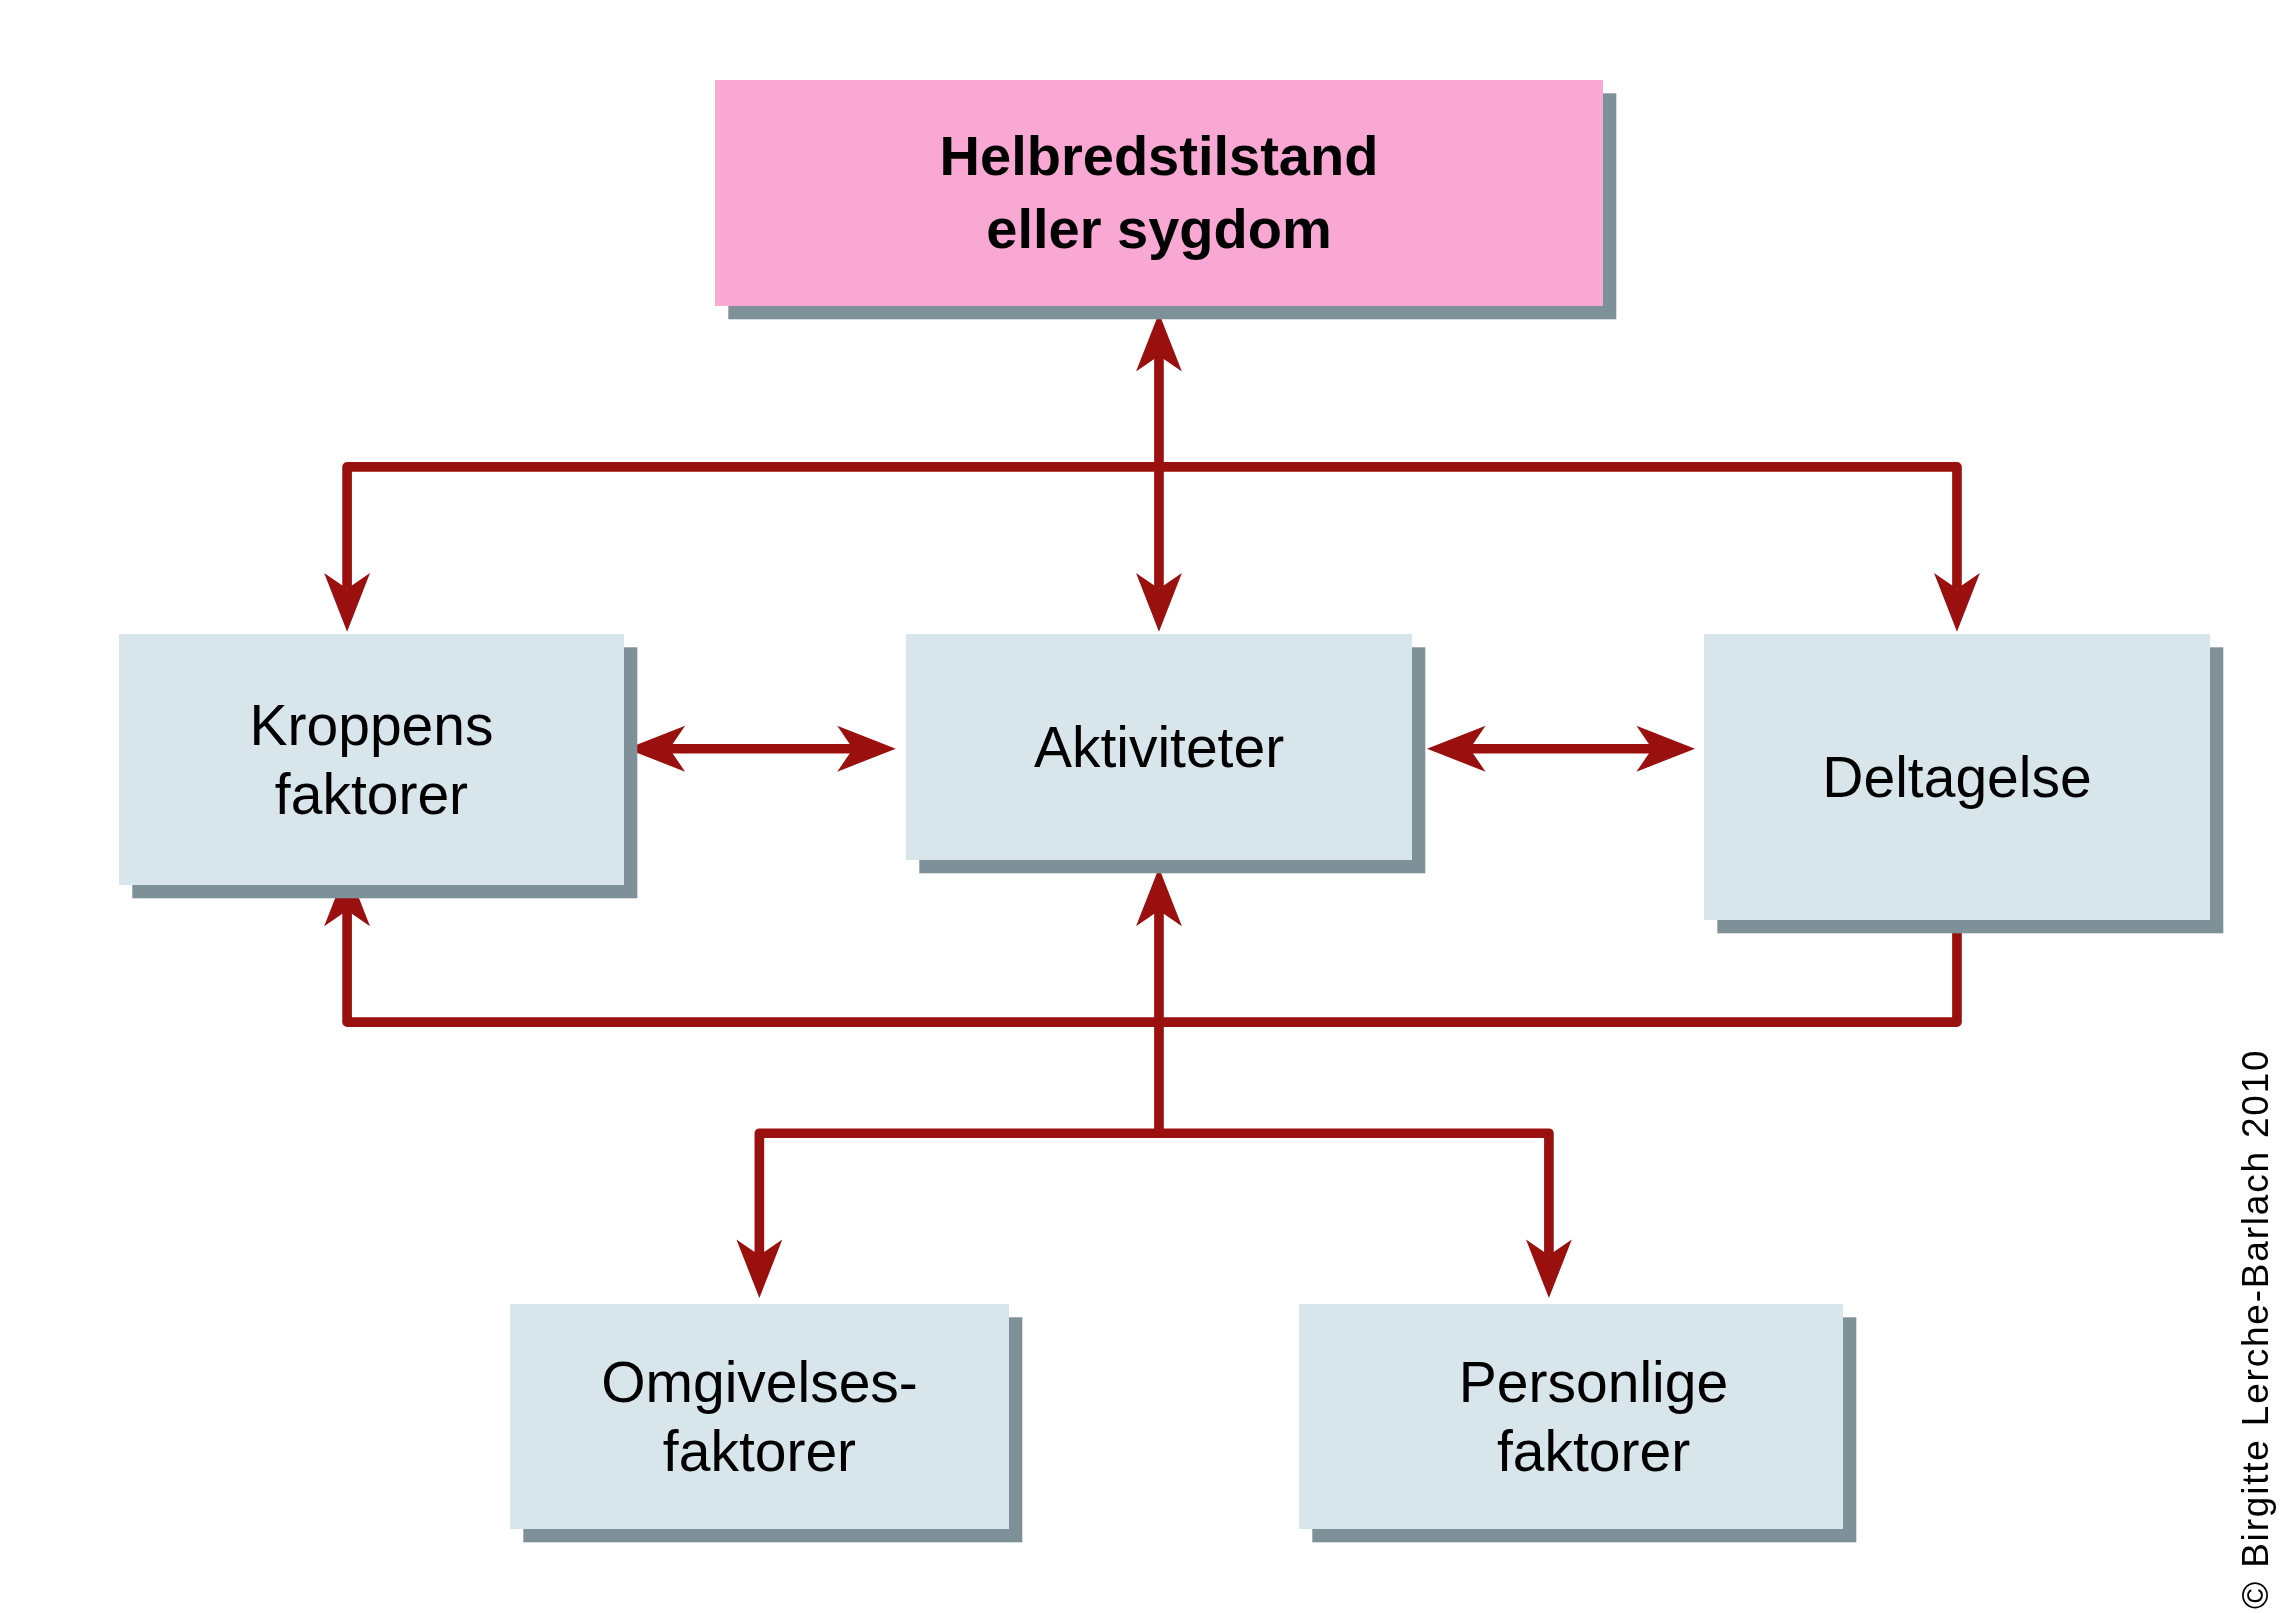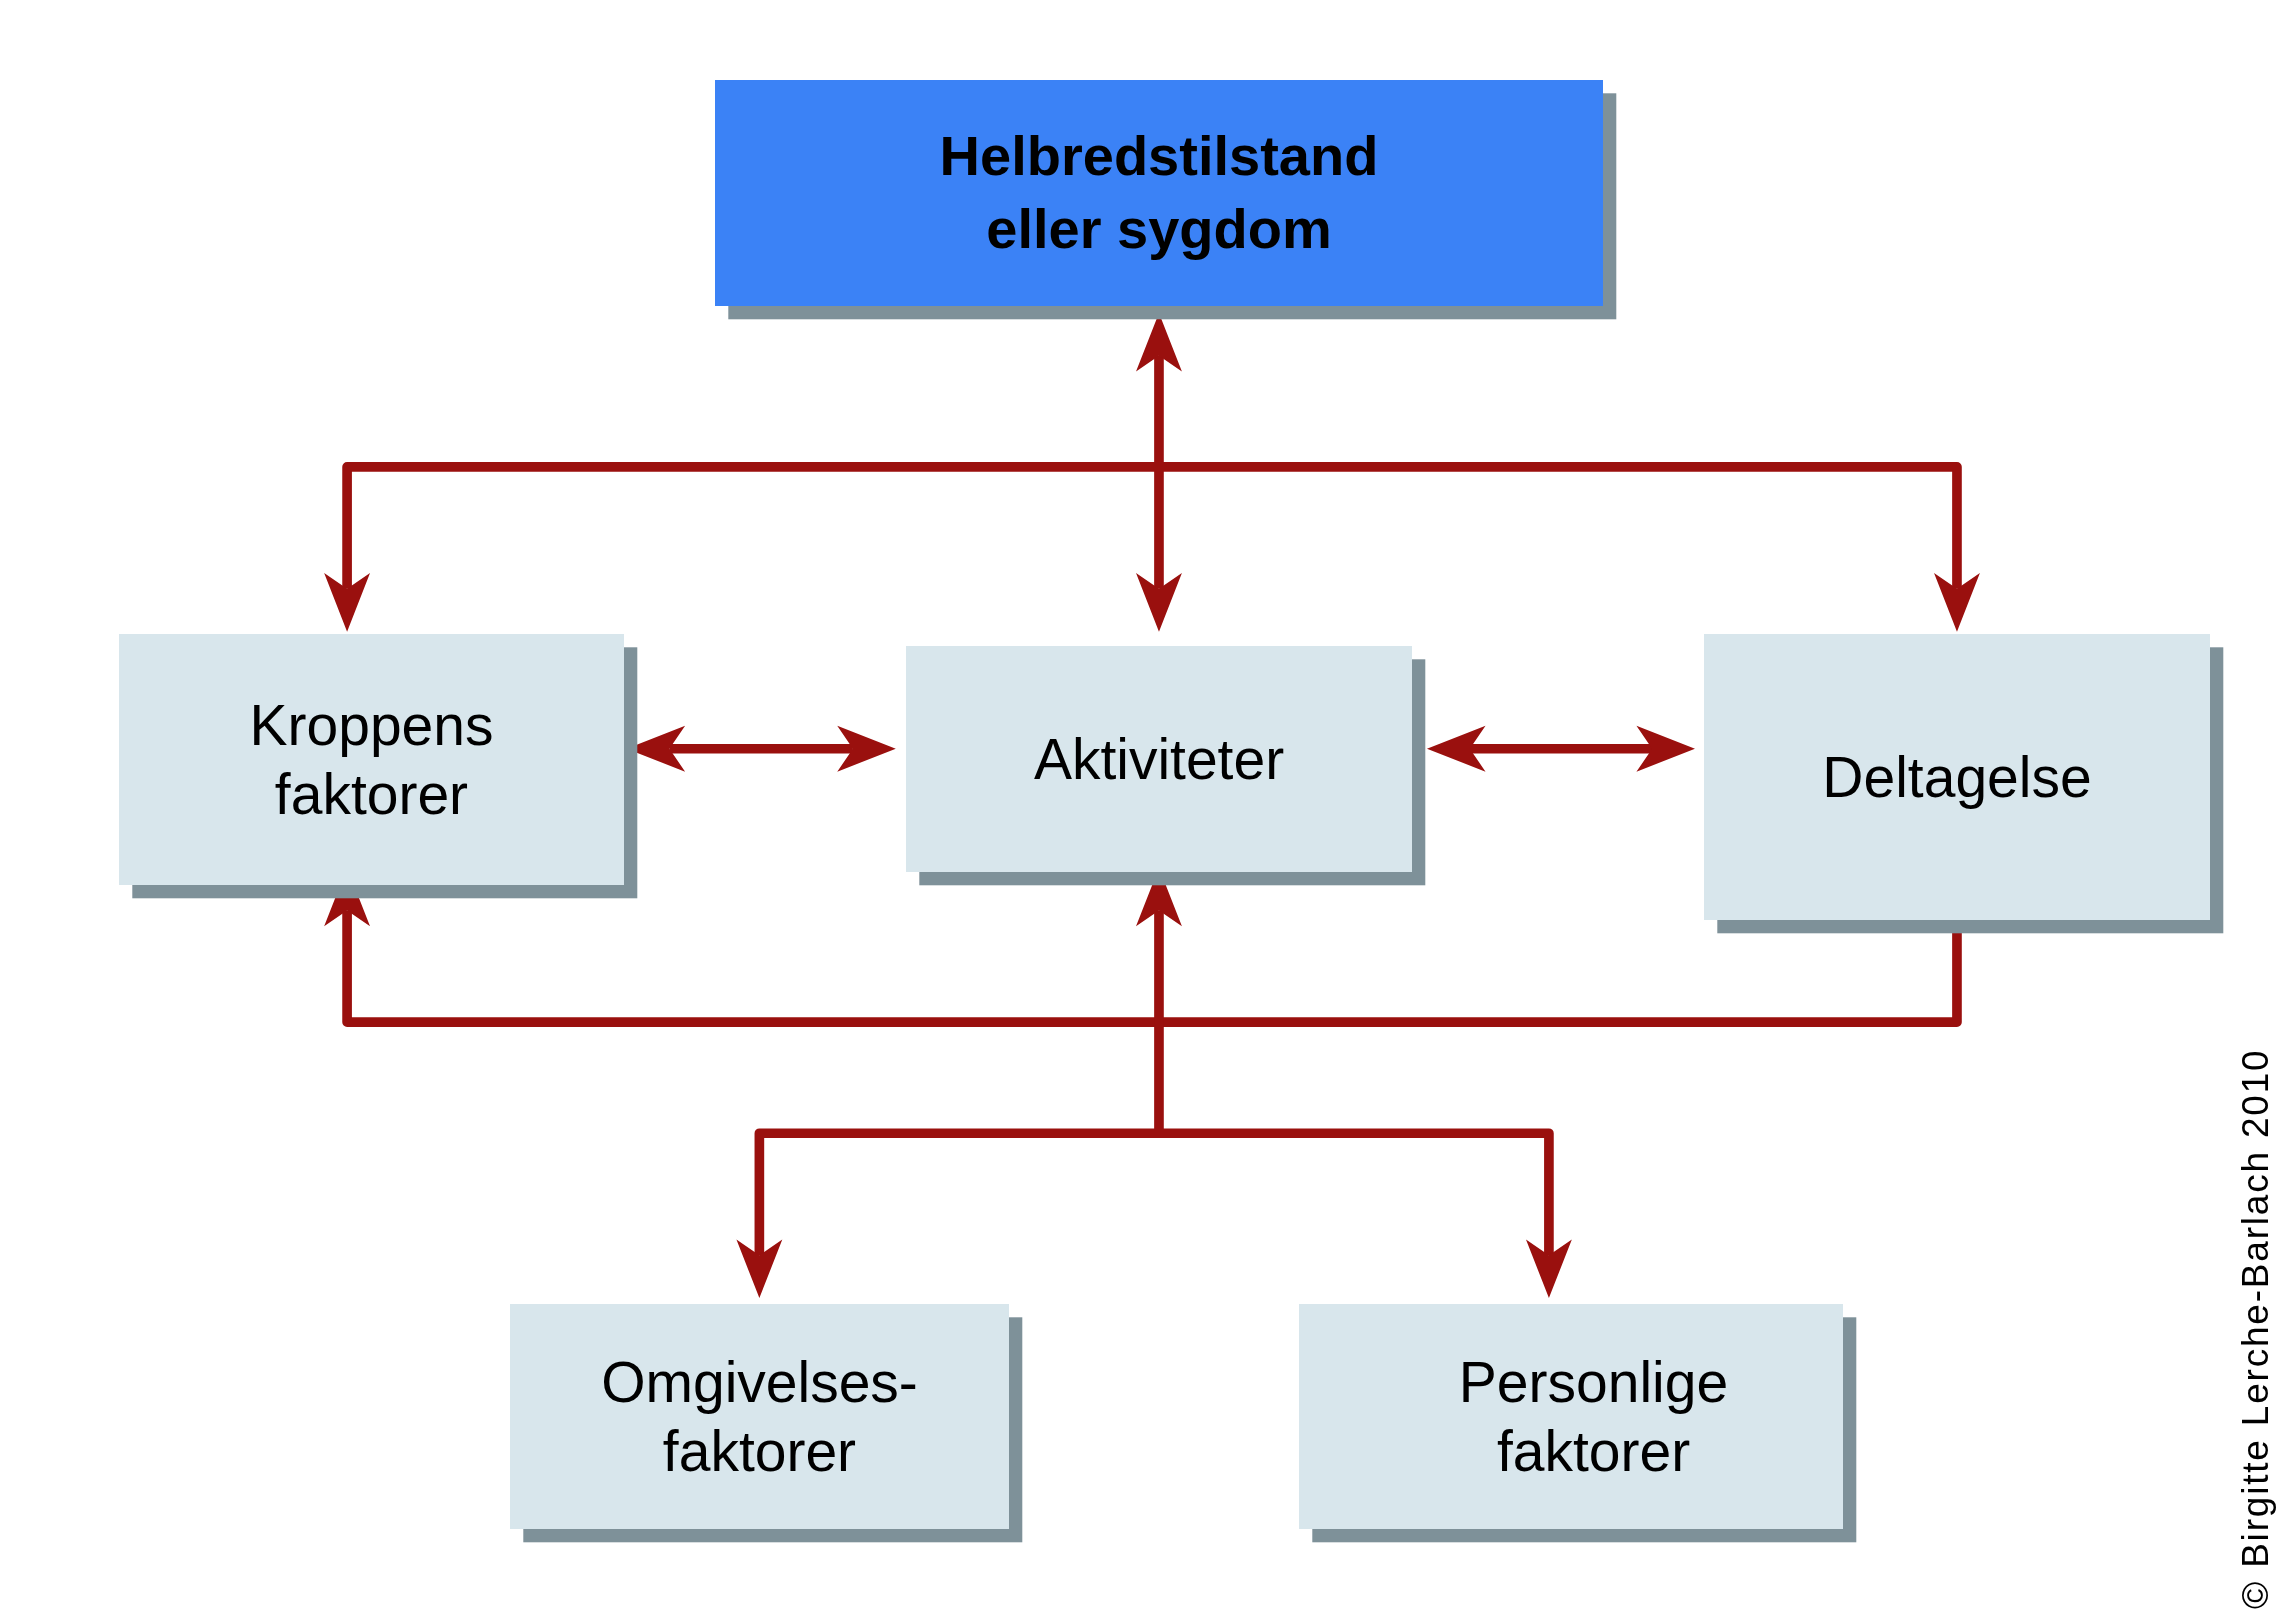--- a/index.html
+++ b/index.html
@@ -34,36 +34,36 @@
   }
   .box {
     position: absolute;
     display: flex;
     align-items: center;
     justify-content: center;
     text-align: center;
     box-shadow: 13.3px 13.3px 0 #7e9199;
   }
   .box-health {
-    background: #3b82f6;
+    background: #f9a8d4;
     font-weight: bold;
     font-size: 56px;
     line-height: 1.3;
   }
   .box-light {
     background: #d8e6ec;
     font-weight: normal;
     font-size: 57px;
     line-height: 1.2;
   }
   .line { display: block; }
 
   #box-health        { left: 715px; top: 80px;  width: 888px; height: 226px; }
   #box-body          { left: 95px;  top: 634px; width: 505px;  height: 251px; margin-left: 24px; }
-  #box-activities    { left: 906px; top: 634px; width: 506px;  height: 226px; margin-top: 12px; }
+  #box-activities    { left: 906px; top: 634px; width: 506px;  height: 226px; }
   #box-participation { left: 1704px; top: 634px; width: 506px;  height: 286px; text-align: center; }
   #box-environmental { left: 510px;  top: 1304px; width: 499px;  height: 225px; }
   #box-personal      { left: 1299px; top: 1304px; width: 499px;  height: 225px; padding-left: 45px; }
 
   .watermark {
     position: absolute;
     left: 2235px;
     top: 1609px;
     transform: rotate(-90deg);
     transform-origin: 0 0;

